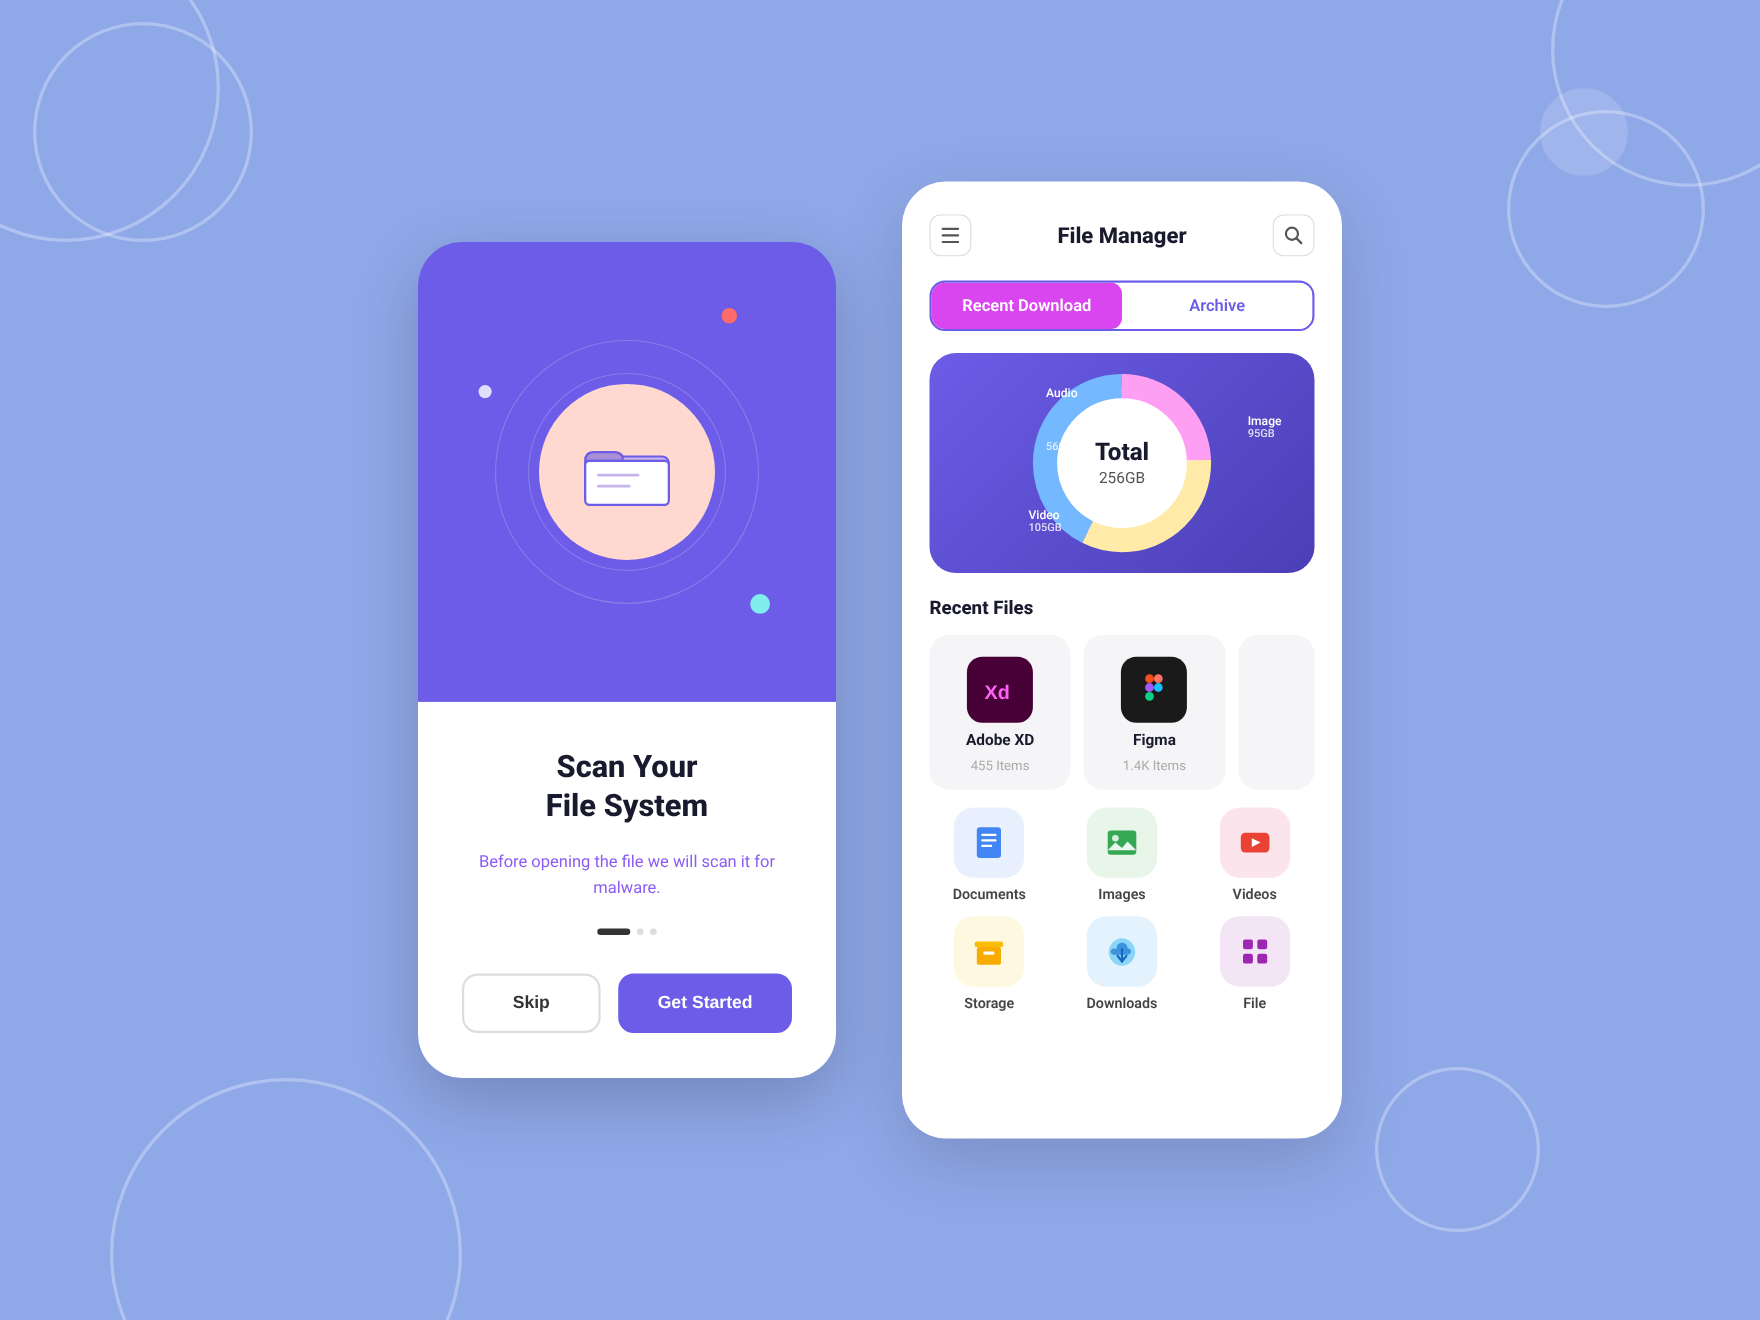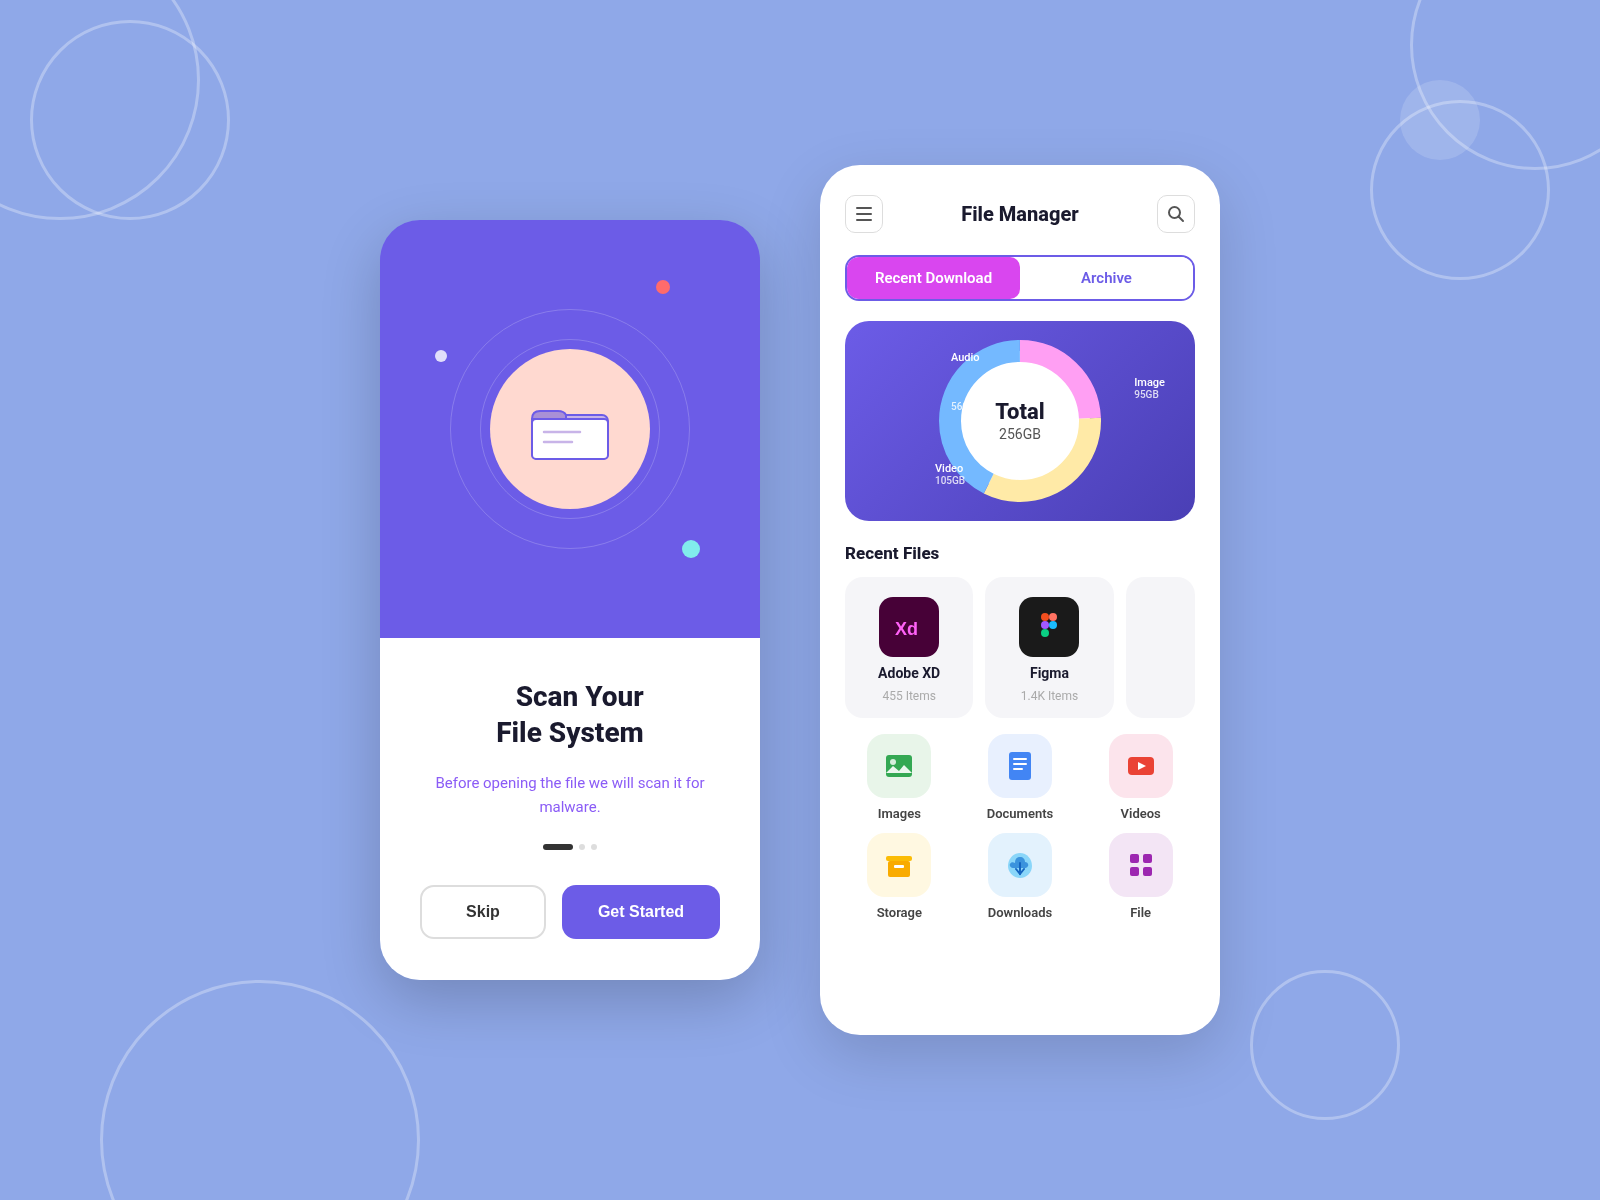--- a/index.html
+++ b/index.html
@@ -117,21 +117,21 @@
       align-items: center;
       justify-content: center;
       padding: 30px 40px;
       gap: 20px;
     }
 
     .scan-title {
       font-size: 28px;
       font-weight: 800;
       color: #1a1a2e;
-      text-align: right;
+      text-align: center;
       line-height: 1.3;
     }
 
     .scan-desc {
       font-size: 15px;
       color: #8b5cf6;
       text-align: center;
       line-height: 1.6;
     }
 
@@ -549,39 +549,39 @@
         <div class="recent-file-name">Figma</div>
         <div class="recent-file-count">1.4K Items</div>
       </div>
 
       <div class="recent-file-card" style="background:#f5f5f8;flex:0.4;visibility:visible;">
       </div>
     </div>
 
     <div class="category-grid">
       <div class="category-item">
-        <div class="category-icon-box cat-images">
-          <svg width="34" height="34" viewBox="0 0 34 34">
-            <rect x="4" y="6" width="26" height="22" rx="3" fill="#34A853"></rect>
-            <circle cx="11" cy="13" r="3" fill="#fff" opacity="0.8"></circle>
-            <path d="M4 24 L11 17 L17 22 L22 16 L30 24 Z" fill="white" opacity="0.9"></path>
-          </svg>
-        </div>
-        <span class="category-label">Images</span>
-      </div>
-      <div class="category-item">
         <div class="category-icon-box cat-docs">
           <svg width="34" height="34" viewBox="0 0 34 34">
             <rect x="6" y="3" width="22" height="28" rx="3" fill="#4285F4"></rect>
             <rect x="10" y="9" width="14" height="2" rx="1" fill="white"></rect>
             <rect x="10" y="14" width="14" height="2" rx="1" fill="white"></rect>
             <rect x="10" y="19" width="10" height="2" rx="1" fill="white"></rect>
           </svg>
         </div>
         <span class="category-label">Documents</span>
+      </div>
+      <div class="category-item">
+        <div class="category-icon-box cat-images">
+          <svg width="34" height="34" viewBox="0 0 34 34">
+            <rect x="4" y="6" width="26" height="22" rx="3" fill="#34A853"></rect>
+            <circle cx="11" cy="13" r="3" fill="#fff" opacity="0.8"></circle>
+            <path d="M4 24 L11 17 L17 22 L22 16 L30 24 Z" fill="white" opacity="0.9"></path>
+          </svg>
+        </div>
+        <span class="category-label">Images</span>
       </div>
       <div class="category-item">
         <div class="category-icon-box cat-videos">
           <svg width="34" height="34" viewBox="0 0 34 34">
             <rect x="4" y="8" width="26" height="18" rx="4" fill="#EA4335"></rect>
             <polygon points="14,13 22,17 14,21" fill="white"></polygon>
           </svg>
         </div>
         <span class="category-label">Videos</span>
       </div>

